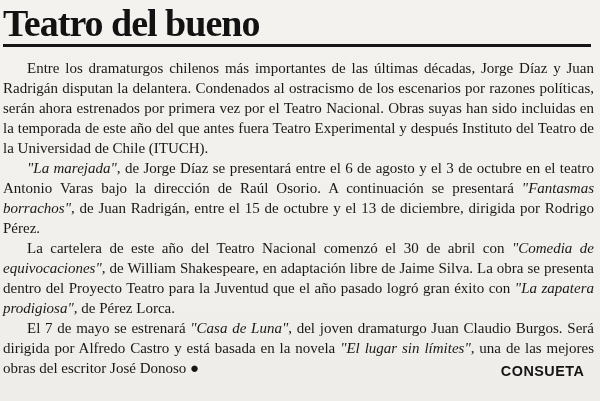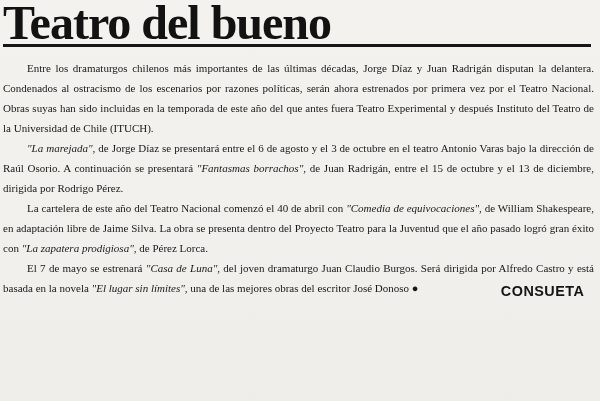--- a/index.html
+++ b/index.html
@@ -18,35 +18,35 @@
     width: 600px;
     height: 401px;
     padding: 3px 6px 0 3px;
     background: linear-gradient(180deg, #f4f2ee 0%, #f2f0ec 60%, #efede9 100%);
     color: #1a1a1a;
   }
   .headline {
     margin: 0;
     font-family: "Liberation Serif", serif;
     font-weight: 700;
-    font-size: 48px;
+    font-size: 38px;
     line-height: 40px;
     letter-spacing: -1px;
     color: #121212;
   }
   .headline-rule {
     width: 588px;
     height: 3px;
     background: #161616;
     margin-top: 1px;
   }
   .article-body {
     margin-top: 11px;
     width: 591px;
-    font-size: 11px;
+    font-size: 15px;
     line-height: 20px;
     text-align: justify;
     color: #181818;
   }
   .article-body p {
     margin: 0;
     text-indent: 24px;
   }
   .article-body i {
     font-style: italic;
@@ -66,17 +66,17 @@
 </style>
 </head>
 <body>
 
 <div class="clipping">
   <h1 class="headline">Teatro del bueno</h1>
   <div class="headline-rule"></div>
   <div class="article-body">
       <p><span>Entre los dramaturgos chilenos más importantes de las últimas décadas, Jorge Díaz y Juan Radrigán disputan la delantera. Condenados al ostracismo de los escenarios por razones políticas, serán ahora estrenados por primera vez por el Teatro Nacional. Obras suyas han sido incluidas en la temporada de este año del que antes fuera Teatro Experimental y después Instituto del Teatro de la Universidad de Chile (ITUCH).</span></p>
       <p><i>"La marejada"</i><span>, de Jorge Díaz se presentará entre el 6 de agosto y el 3 de octubre en el teatro Antonio Varas bajo la dirección de Raúl Osorio. A continuación se presentará </span><i>"Fantasmas borrachos"</i><span>, de Juan Radrigán, entre el 15 de octubre y el 13 de diciembre, dirigida por Rodrigo Pérez.</span></p>
-      <p><span>La cartelera de este año del Teatro Nacional comenzó el 40 de abril con </span><i>"Comedia de equivocaciones"</i><span>, de William Shakespeare, en adaptación libre de Jaime Silva. La obra se presenta dentro del Proyecto Teatro para la Juventud que el año pasado logró gran éxito con </span><i>"La zapatera prodigiosa"</i><span>, de Pérez Lorca.</span></p>
+      <p><span>La cartelera de este año del Teatro Nacional comenzó el 30 de abril con </span><i>"Comedia de equivocaciones"</i><span>, de William Shakespeare, en adaptación libre de Jaime Silva. La obra se presenta dentro del Proyecto Teatro para la Juventud que el año pasado logró gran éxito con </span><i>"La zapatera prodigiosa"</i><span>, de Pérez Lorca.</span></p>
       <p><span>El 7 de mayo se estrenará </span><i>"Casa de Luna"</i><span>, del joven dramaturgo Juan Claudio Burgos. Será dirigida por Alfredo Castro y está basada en la novela </span><i>"El lugar sin límites"</i><span>, una de las mejores obras del escritor José Donoso ●</span></p>
     </div>
   <div class="signature">CONSUETA</div>
 </div>
 
 </body></html>

